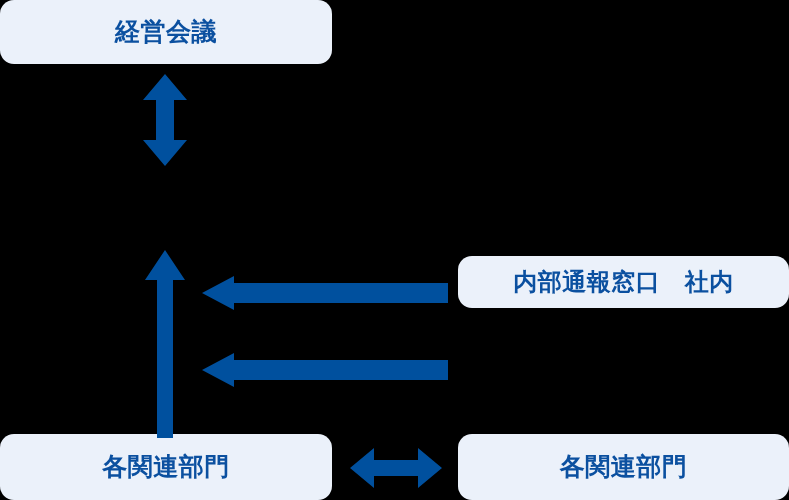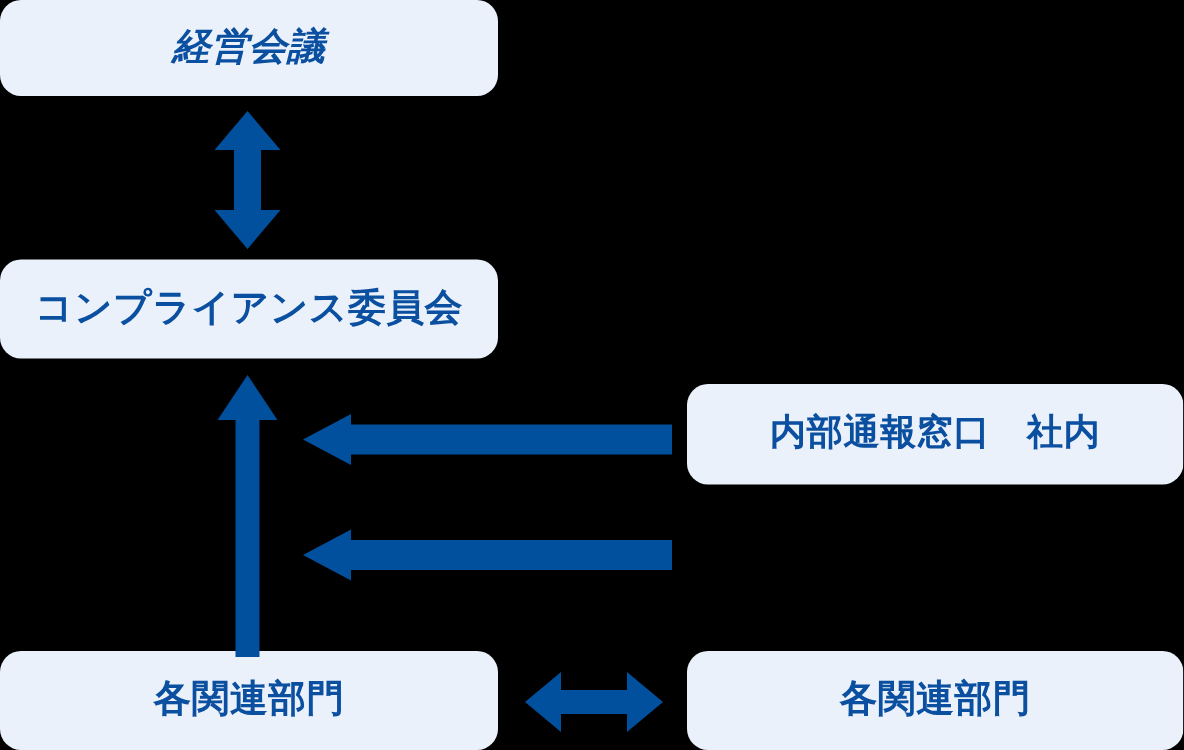--- a/index.html
+++ b/index.html
@@ -30,24 +30,24 @@
     box-sizing: border-box;
     text-align: center;
     line-height: 1.1;
   }
   .node-label {
     display: block;
     white-space: pre;
   }
 
   
-  #node-exec      { left: 0px;   top: 0px;   width: 332px; height: 64px; font-size: 25px; font-style: italic; }
+  #node-exec      { left: 0px;   top: 0px;   width: 332px; height: 64px; font-size: 25px; }
   #node-committee { left: 0px;   top: 173px; width: 332px; height: 66px; font-size: 25px; }
   #node-depts-l   { left: 0px;   top: 434px; width: 332px; height: 66px; font-size: 25px; }
-  #node-hotline-in  { left: 458px; top: 256px; width: 331px; height: 67px; font-size: 24px; }
+  #node-hotline-in  { left: 458px; top: 256px; width: 331px; height: 52px; font-size: 24px; }
   #node-hotline-out { left: 458px; top: 333px; width: 331px; height: 65px; font-size: 24px; }
   #node-depts-r   { left: 458px; top: 434px; width: 331px; height: 66px; font-size: 25px; }
 
   
   .arrow {
     position: absolute;
   }
   .arrow svg { display: block; }
 
   #arrow-exec-committee   { left: 140px; top: 72px;  width: 50px;  height: 96px; }
@@ -58,23 +58,20 @@
 </style>
 </head>
 <body>
 
 <div id="canvas">
 
   <div class="node" id="node-exec">
     <span class="node-label">経営会議</span>
   </div>
 
-  <div class="node" id="node-committee">
-    <span class="node-label">コンプライアンス委員会</span>
-  </div>
 
   <div class="node" id="node-hotline-in">
     <span class="node-label">内部通報窓口　社内</span>
   </div>
 
 
   <div class="node" id="node-depts-l">
     <span class="node-label">各関連部門</span>
   </div>
 

